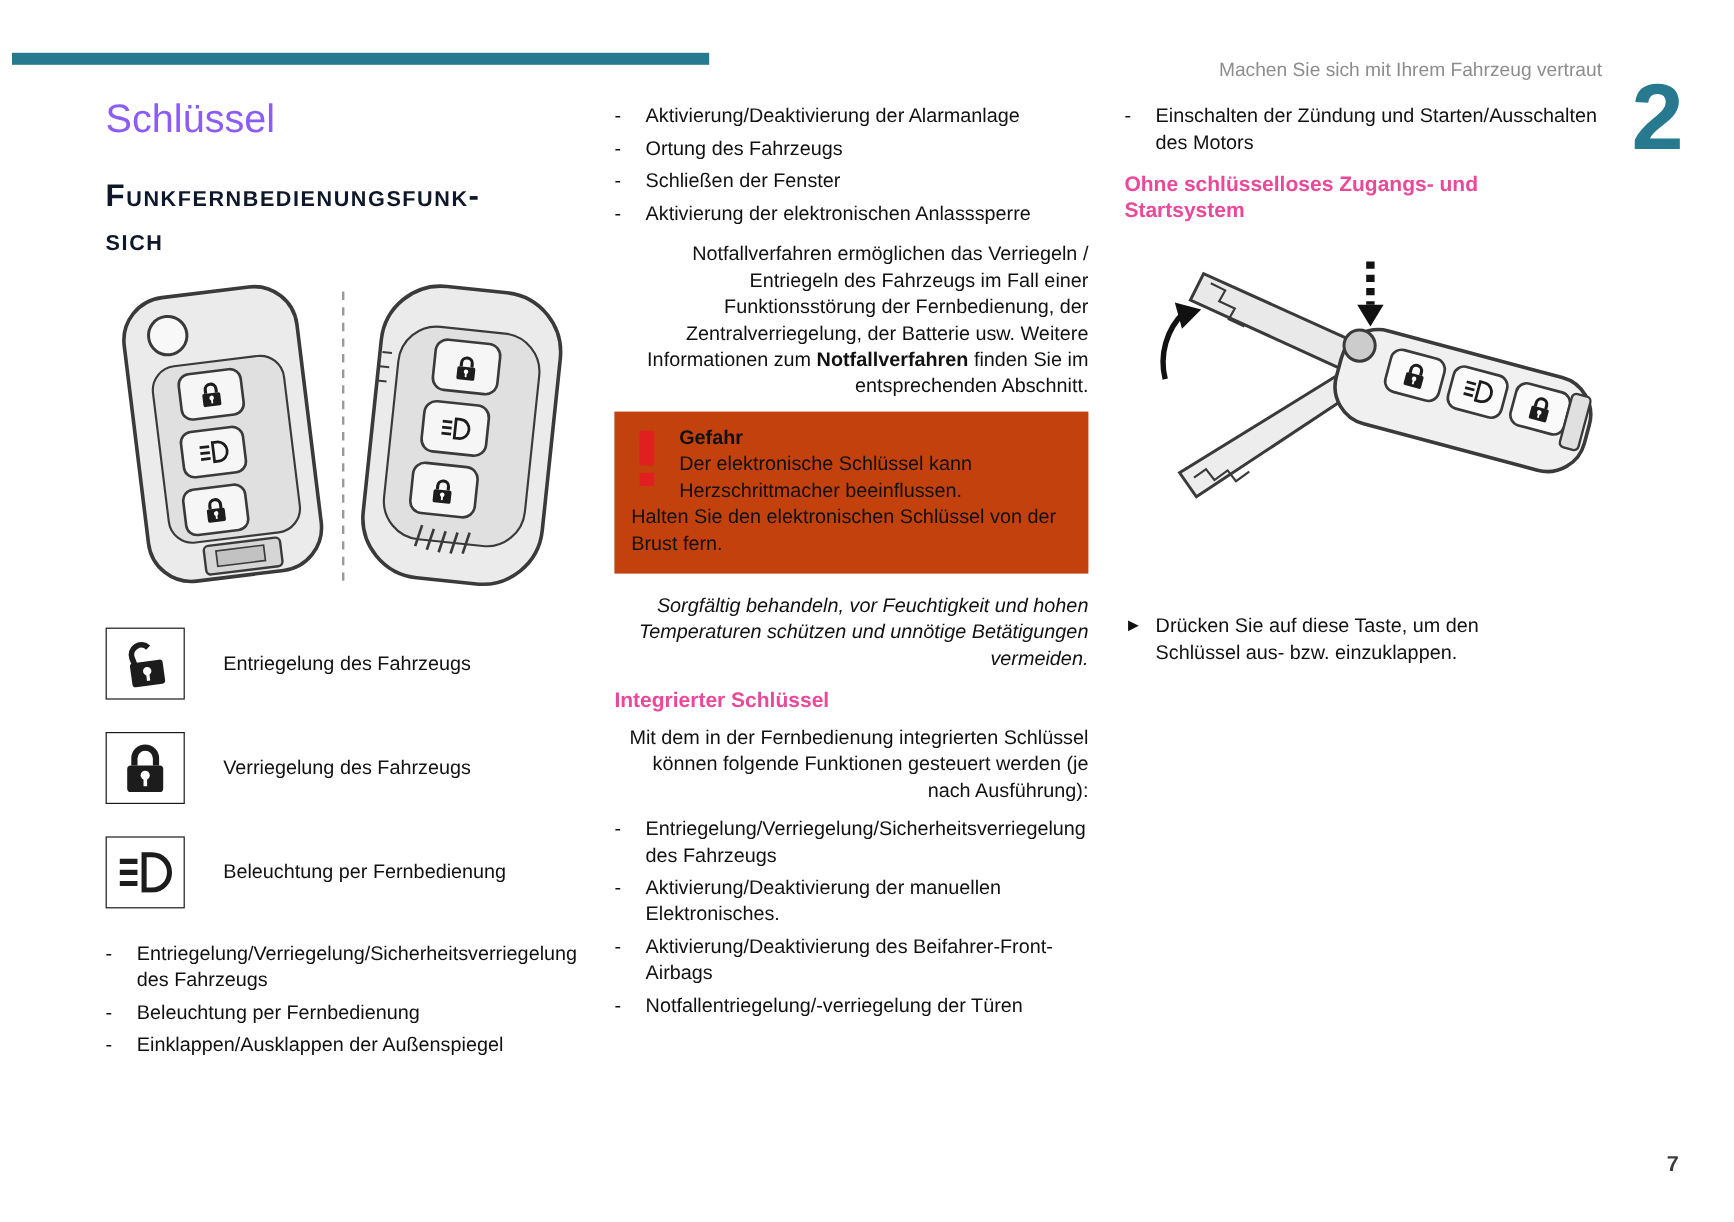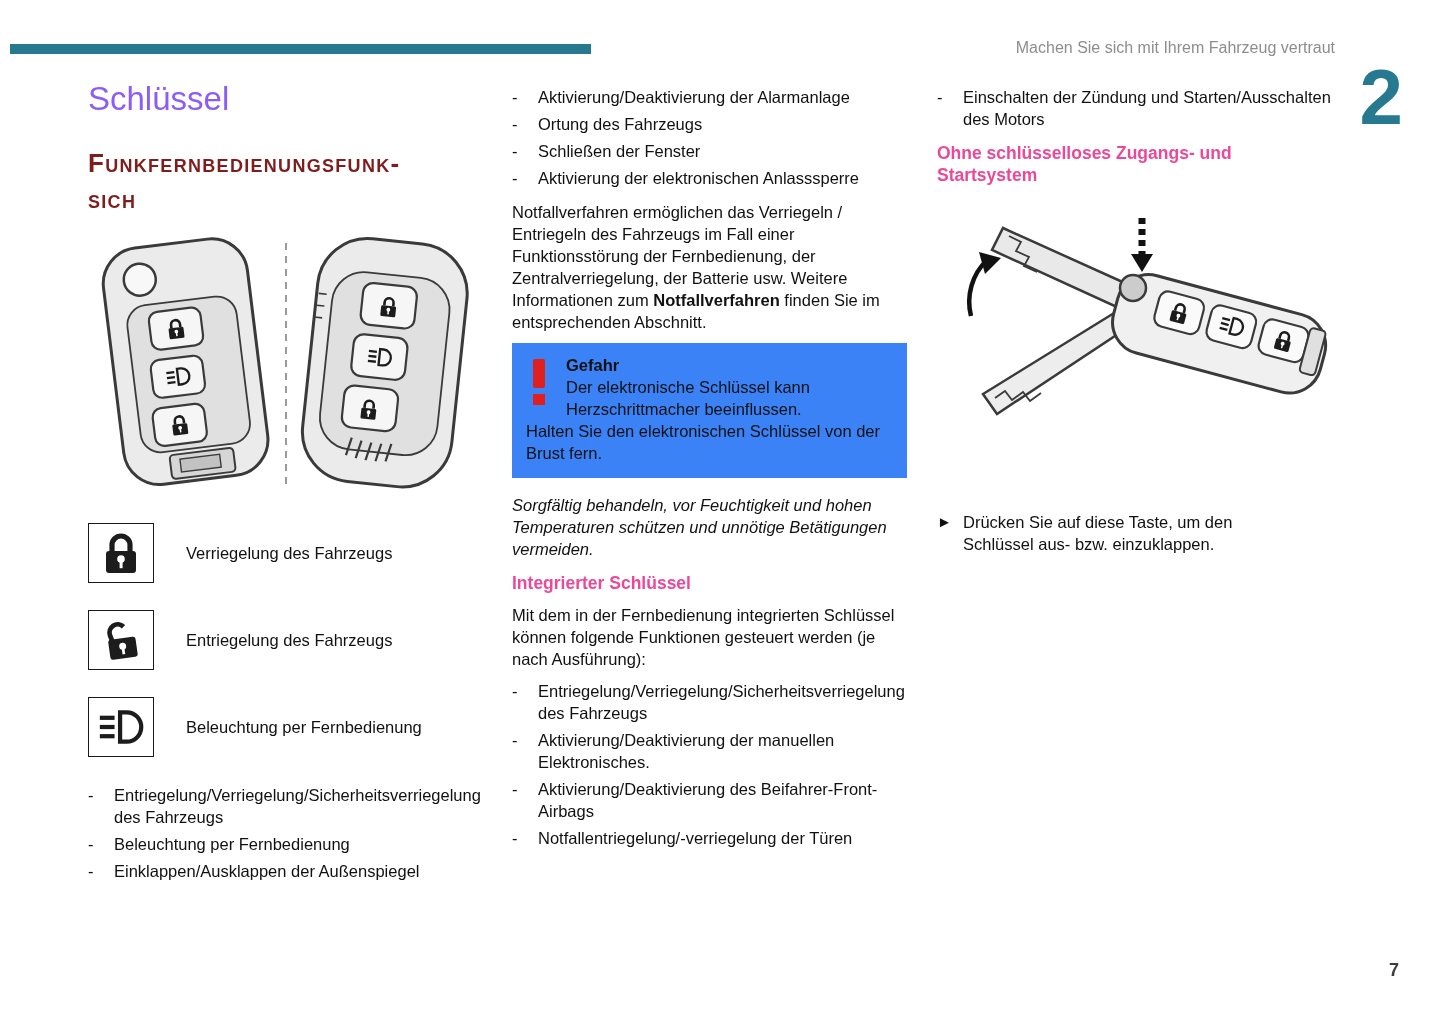--- a/index.html
+++ b/index.html
@@ -3,50 +3,50 @@
 <meta charset="utf-8">
 <style>
   html,body{margin:0;padding:0;}
   body{
     width:1445px;height:1018px;position:relative;background:#ffffff;
     font-family:"Liberation Sans","DejaVu Sans",sans-serif;color:#111;
     overflow:hidden;
   }
   p,h1,h2,h3,ul{margin:0;padding:0;}
   .teal-bar{position:absolute;left:10px;top:44px;width:581px;height:10px;background:#26798e;}
-  .tagline{position:absolute;top:39px;right:110px;font-size:16px;color:#8d8d8d;}
+  .tagline{position:absolute;top:50px;right:110px;font-size:16px;color:#8d8d8d;}
   .chapter-number{position:absolute;top:58px;right:42px;font-size:78px;line-height:1;font-weight:bold;color:#26798e;}
   .page-number{position:absolute;top:960px;right:46px;font-size:18px;font-weight:bold;color:#3c3c3c;}
 
   .col{position:absolute;top:80px;}
   .col-left{left:88px;width:396px;}
   .col-mid{left:512px;width:395px;padding-top:6px;}
   .col-right{left:937px;width:404px;padding-top:6px;}
 
   .title{font-size:33px;line-height:38px;font-weight:400;color:#8b5cf6;margin-bottom:27px;}
-  .sc-heading{font-weight:700;color:#7f1d1d;}
+  .sc-heading{font-weight:700;color:#0f172a;}
   .sc-line{display:block;font-variant:small-caps;font-size:26px;line-height:36px;letter-spacing:1.3px;}
 
-  .body{font-size:16.5px;line-height:22px;}
+  .body{font-size:16.5px;line-height:22px;text-align:right;}
   .dash-list{list-style:none;}
   .dash-list li{display:flex;margin-bottom:5px;font-size:16.5px;line-height:22px;}
   .marker{flex:0 0 26px;}
   .li-text{flex:1;overflow-wrap:break-word;}
 
   .fob-figure{margin-top:14px;}
   .legend{margin-top:24px;}
   .legend-row{display:flex;align-items:center;margin-bottom:27px;}
   .legend-box{flex:0 0 64px;height:58px;border:1.8px solid #1a1a1a;display:flex;align-items:center;justify-content:center;background:#fff;}
   .legend-label{margin-left:32px;font-size:16.5px;line-height:22px;}
   .left-intro{margin-top:28px;}
   .left-list{margin-top:12px;}
 
   .mid-para{margin-top:12px;}
   .mid-heading{margin-top:16px;}
-  .warning-box{margin-top:10px;background:#3b82f6;padding:12px 14px 14px;}
+  .warning-box{margin-top:10px;background:#c2410c;padding:12px 14px 14px;}
   .warning-icon{float:left;width:26px;height:48px;margin:2px 14px 2px 0;}
   .warning-title{font-size:16.5px;font-weight:bold;line-height:21px;}
   .warning-text{font-size:16.5px;line-height:22px;}
   .warning-box::after{content:"";display:block;clear:both;}
   .care-para{margin-top:16px;font-style:italic;}
   .subheading{font-size:17.5px;font-weight:bold;line-height:22px;margin-top:12px;color:#ec4899;}
   .integrated-intro{margin-top:10px;}
   .mid-list-bottom{margin-top:10px;}
 
   .right-heading{margin-top:12px;max-width:345px;}
@@ -137,33 +137,33 @@
             <line x1="223" y1="82" x2="231" y2="82"></line>
             <line x1="222" y1="94" x2="230" y2="94"></line>
           </g>
         </g>
       </svg>
     </div>
 
     <div class="legend">
       <div class="legend-row">
         <div class="legend-box">
+          <svg width="44" height="44" viewBox="-2 0 24 22">
+              <use href="#lockOpenG"></use>
+            </svg>
+        </div>
+        <div class="legend-label">Entriegelung des Fahrzeugs</div>
+      </div>
+      <div class="legend-row">
+        <div class="legend-box">
           <svg width="40" height="44" viewBox="0 0 20 22">
               <use href="#lockG"></use>
             </svg>
         </div>
         <div class="legend-label">Verriegelung des Fahrzeugs</div>
-      </div>
-      <div class="legend-row">
-        <div class="legend-box">
-          <svg width="44" height="44" viewBox="-2 0 24 22">
-              <use href="#lockOpenG"></use>
-            </svg>
-        </div>
-        <div class="legend-label">Entriegelung des Fahrzeugs</div>
       </div>
       <div class="legend-row">
         <div class="legend-box">
           <svg width="46" height="34" viewBox="-1 -1 25 18">
               <use href="#beamG"></use>
             </svg>
         </div>
         <div class="legend-label">Beleuchtung per Fernbedienung</div>
       </div>
     </div>

